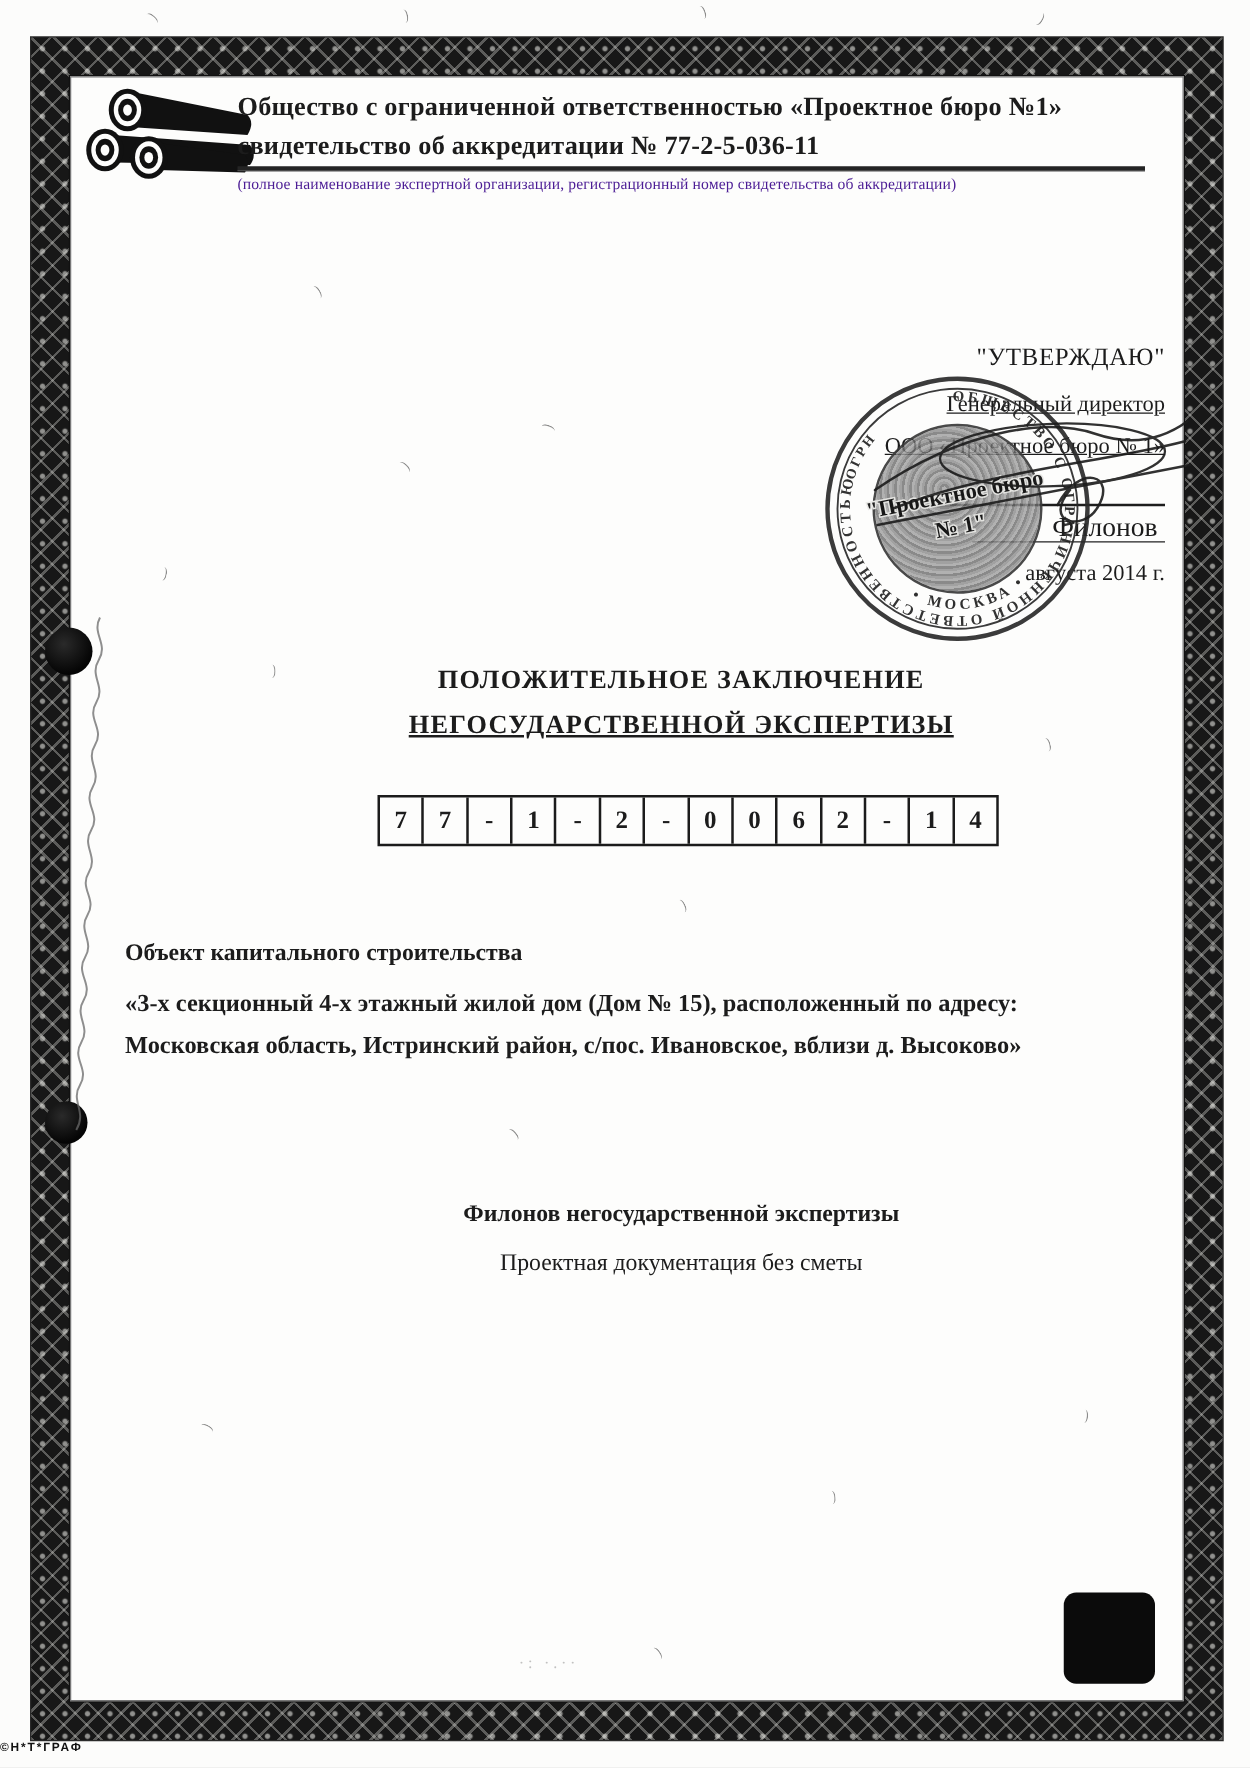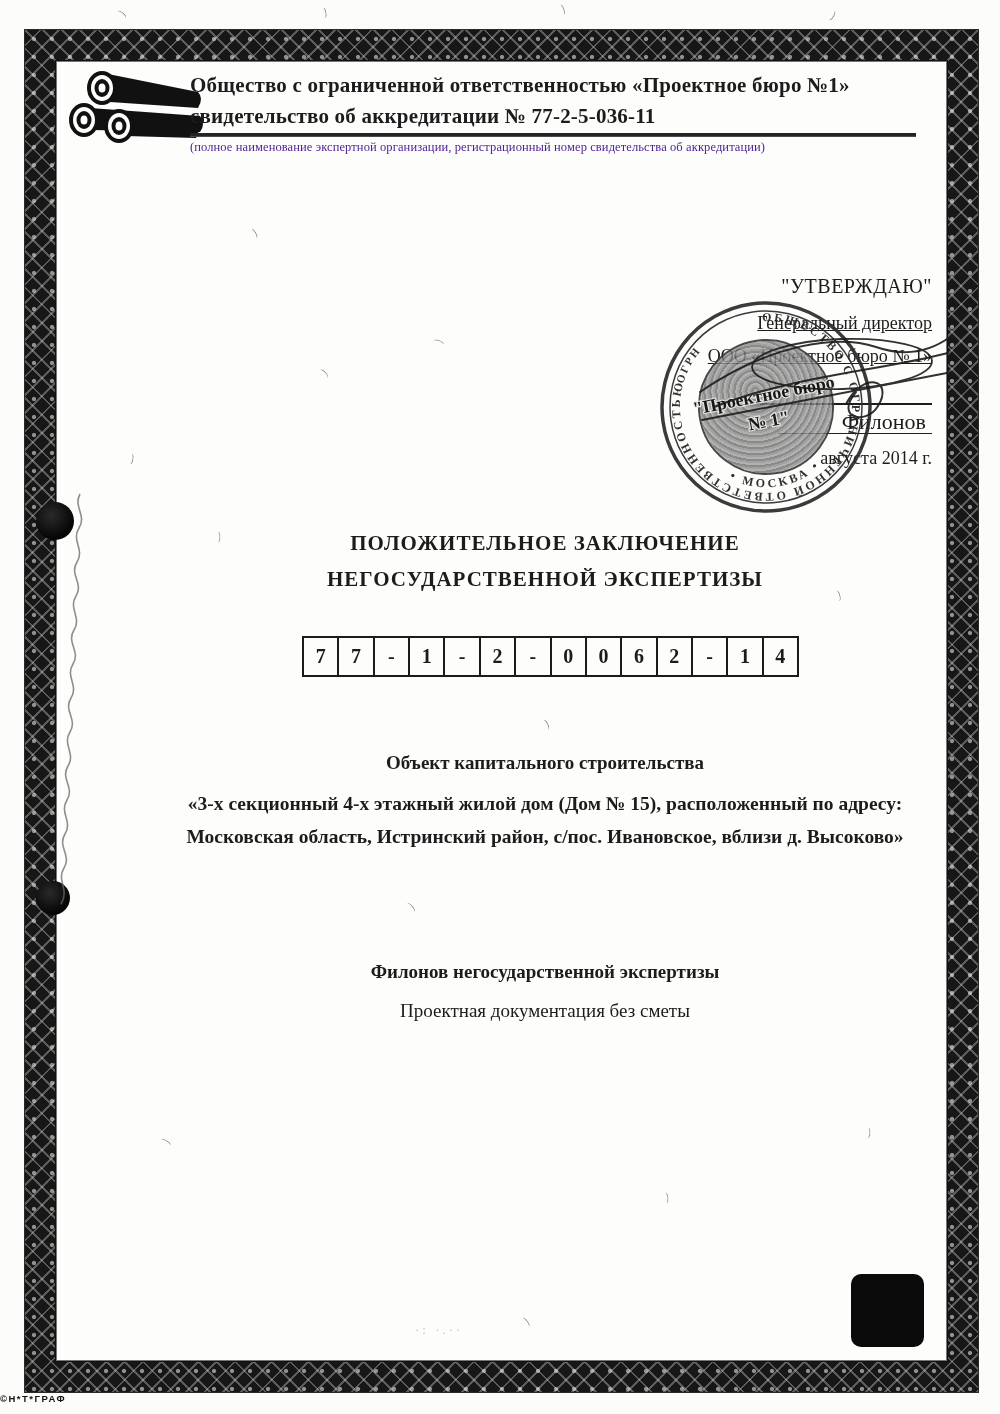--- a/index.html
+++ b/index.html
@@ -38,27 +38,27 @@
   .approve .dt{font-size:18px; margin-top:15px;}
   
   .stamp-mottle{position:absolute; left:700px; top:341px; width:132px; height:132px; border-radius:50%;
     background:repeating-radial-gradient(circle at 42% 38%, #9e9e9e 0 2px, #6d6d6d 2px 4px, #8a8a8a 4px 6px);
     opacity:.8; z-index:3;}
   .stamp-svg{position:absolute; left:656px; top:297px; z-index:3; transform:rotate(-8deg); opacity:.92;}
   .sig-svg{position:absolute; left:0; top:0; z-index:4; pointer-events:none;}
   
   .title{position:absolute; left:150px; top:531px; width:790px; text-align:center; z-index:2;}
   .title div{font-weight:bold; font-size:21px; letter-spacing:1px;}
-  .title .t2{margin-top:11px;}
+  .title .t2{margin-top:11px;text-decoration:underline;}
   .grid{position:absolute; left:302px; top:636px; width:497px; height:41px;
     border:2px solid #1b1b1b; display:flex; box-sizing:border-box; z-index:2; background:#fdfdfc;}
   .grid .cell{flex:1; border-right:2px solid #1b1b1b; text-align:center;
     font-weight:bold; font-size:20px; line-height:37px;}
   .grid .cell:last-child{border-right:none;}
-  .objblk{position:absolute; left:100px; top:752px; width:890px; text-align:center; z-index:2;}
+  .objblk{position:absolute; left:100px; top:752px; width:890px; text-align:left; z-index:2;}
   .objblk .h{font-weight:bold; font-size:19px;}
   .objblk .p1{font-weight:bold; font-size:19.5px; margin-top:19px;}
   .objblk .p2{font-weight:bold; font-size:19.5px; margin-top:11px;}
   .expblk{position:absolute; left:150px; top:961px; width:790px; text-align:center; z-index:2;}
   .expblk .h{font-weight:bold; font-size:19px;}
   .expblk .p{font-size:19px; margin-top:17px;}
   
   .blacksq{position:absolute; left:851px; top:1274px; width:73px; height:73px;
     background:#0b0b0b; border-radius:10px; z-index:2;}
   .footer-mark{position:absolute; left:0; right:0; top:1393px; text-align:left;

